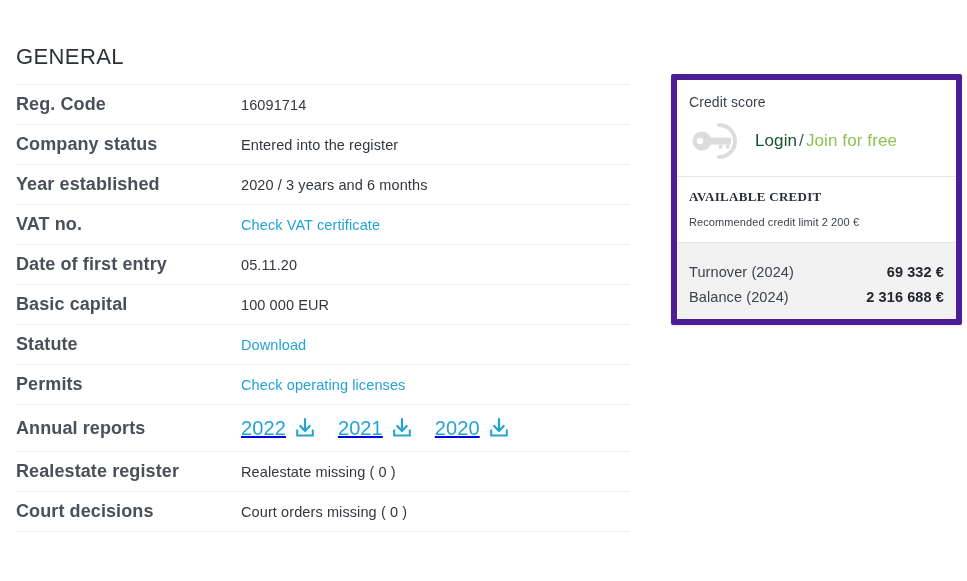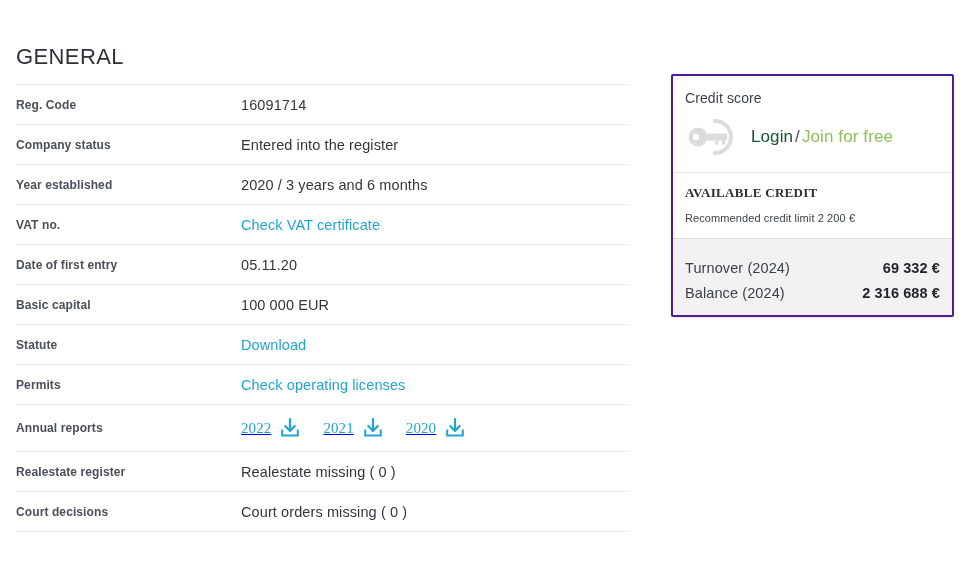--- a/index.html
+++ b/index.html
@@ -48,21 +48,21 @@
     border-bottom: 1px solid #ececec;
   }
   table.info-table td {
     padding: 0;
     vertical-align: middle;
     height: 39px;
   }
   td.label-cell {
     width: 225px;
     padding-left: 8px;
-    font-size: 12px;
+    font-size: 18px;
     font-weight: bold;
     color: #4a505a;
     letter-spacing: 0.1px;
   }
   td.value-cell {
     font-size: 14.5px;
     font-weight: 400;
     color: #32373e;
     letter-spacing: 0.1px;
   }
@@ -81,40 +81,39 @@
   }
   .report-item {
     display: inline-flex;
     align-items: center;
     gap: 8px;
     margin-right: 22px;
     cursor: pointer;
   }
   .report-year {
     color: #22a3d3;
-    font-size: 15px;
-    font-family: Liberation Serif, serif;
+    font-size: 20px;
   }
   .dl-icon { display: inline-block; line-height: 0; }
 
   .ann-wrap {
     display: flex;
     align-items: center;
     gap: 22px;
   }
   .ext-icon { display: inline-block; line-height: 0; }
 
   
   .credit-card {
     position: absolute;
     left: 671px;
     top: 74px;
     width: 279px;
     background: #ffffff;
-    border: 2px solid #4c1d95;
+    border: 6px solid #4c1d95;
     border-radius: 2px;
     box-shadow: 0 1px 3px rgba(0,0,0,0.10);
     overflow: hidden;
   }
   .cc-top {
     padding: 14px 12px 12px 12px;
     border-bottom: 1px solid #e6e6e6;
   }
   .cc-title {
     font-size: 14px;

